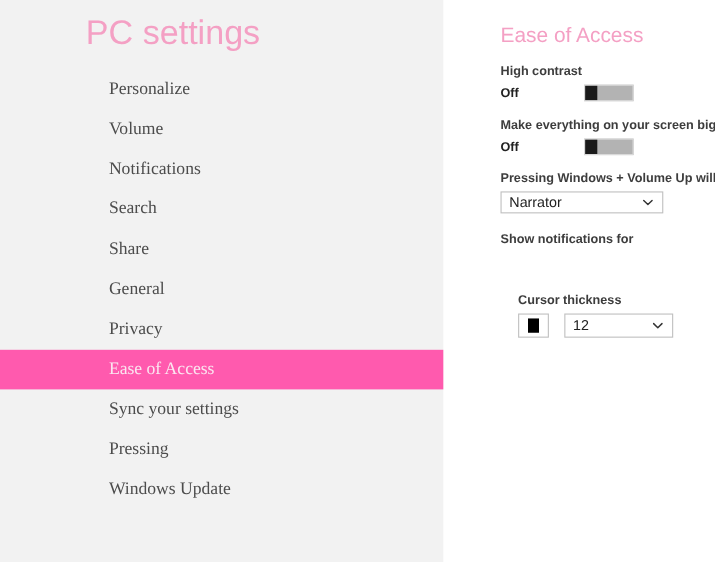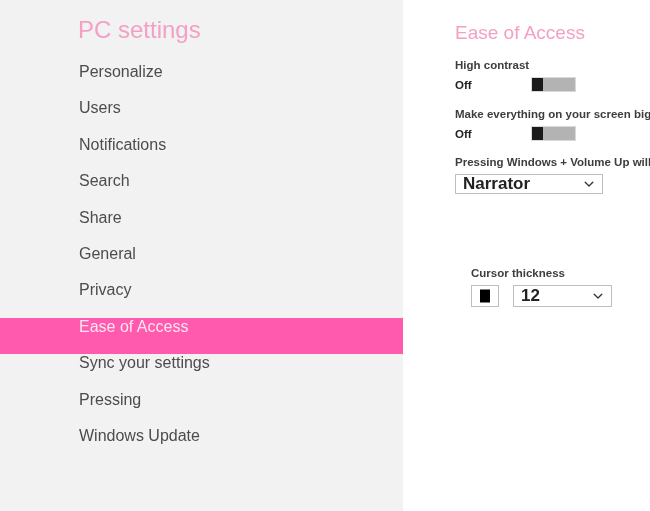--- a/index.html
+++ b/index.html
@@ -22,41 +22,43 @@
     top: 0;
     width: 403px;
     height: 511px;
     background: #f2f2f2;
   }
 
   #app-title {
     position: absolute;
     left: 78px;
     top: 8px;
-    font-size: 24px;
+    font-size: 31px;
     font-weight: 300;
     color: #f4a0c4;
     letter-spacing: 0px;
     white-space: nowrap;
     line-height: 44px;
   }
 
   #nav-list {
     position: absolute;
     left: 0;
     top: 63px;
     width: 403px;
   }
 
   .nav-item {
     position: relative;
     height: 36.4px;
     display: flex;
-    padding-left: 79px;
-    box-sizing: border-box;
+    align-items: center;
+    padding-left: 99px;
+    box-sizing: border-box;
+    font-family: Liberation Serif, serif;
   }
 
   .nav-item .nav-label {
     font-size: 16px;
     font-weight: 400;
     color: #4c4c4c;
     white-space: nowrap;
     line-height: 18px;
   }
 
@@ -152,26 +154,25 @@
     position: relative;
     width: 148px;
     height: 20px;
     border: 1px solid #bfbfbf;
     background: #ffffff;
     box-sizing: border-box;
     display: flex;
     align-items: center;
   }
   .select-value {
-    font-size: 17px;
+    font-size: 13px;
     color: #222222;
     padding-left: 7px;
     white-space: nowrap;
     line-height: 14px;
-    font-weight: bold;
   }
   .chevron {
     position: absolute;
     right: 8px;
     top: 50%;
     transform: translateY(-50%);
     width: 10px;
     height: 10px;
     display: block;
   }
@@ -229,21 +230,21 @@
 
   <div id="app-title">PC settings</div>
 
   <div id="nav-list">
 
     <div class="nav-item">
       <span class="nav-label">Personalize</span>
     </div>
 
     <div class="nav-item">
-      <span class="nav-label">Users</span>
+      <span class="nav-label">Volume</span>
     </div>
 
     <div class="nav-item">
       <span class="nav-label">Notifications</span>
     </div>
 
     <div class="nav-item">
       <span class="nav-label">Search</span>
     </div>
 
@@ -307,20 +308,21 @@
     <span class="setting-label">Pressing Windows + Volume Up will turn on</span>
     <div class="select-box">
       <span class="select-value">Narrator</span>
       <svg class="chevron" viewBox="0 0 10 10">
         <path d="M1.2 3.2 L5 7 L8.8 3.2" fill="none" stroke="#333333" stroke-width="1.3" stroke-linecap="round" stroke-linejoin="round"></path>
       </svg>
     </div>
   </div>
 
   <div class="select-row" style="top:211px;">
+    <span class="setting-label">Show notifications for</span>
   </div>
 
   <div id="cursor-thickness-row" style="top:266px;">
     <span class="setting-label">Cursor thickness</span>
     <div id="cursor-controls">
       <div id="cursor-preview">
         <div id="cursor-preview-mark"></div>
       </div>
       <div id="cursor-size-select">
         <span class="select-value">12</span>

